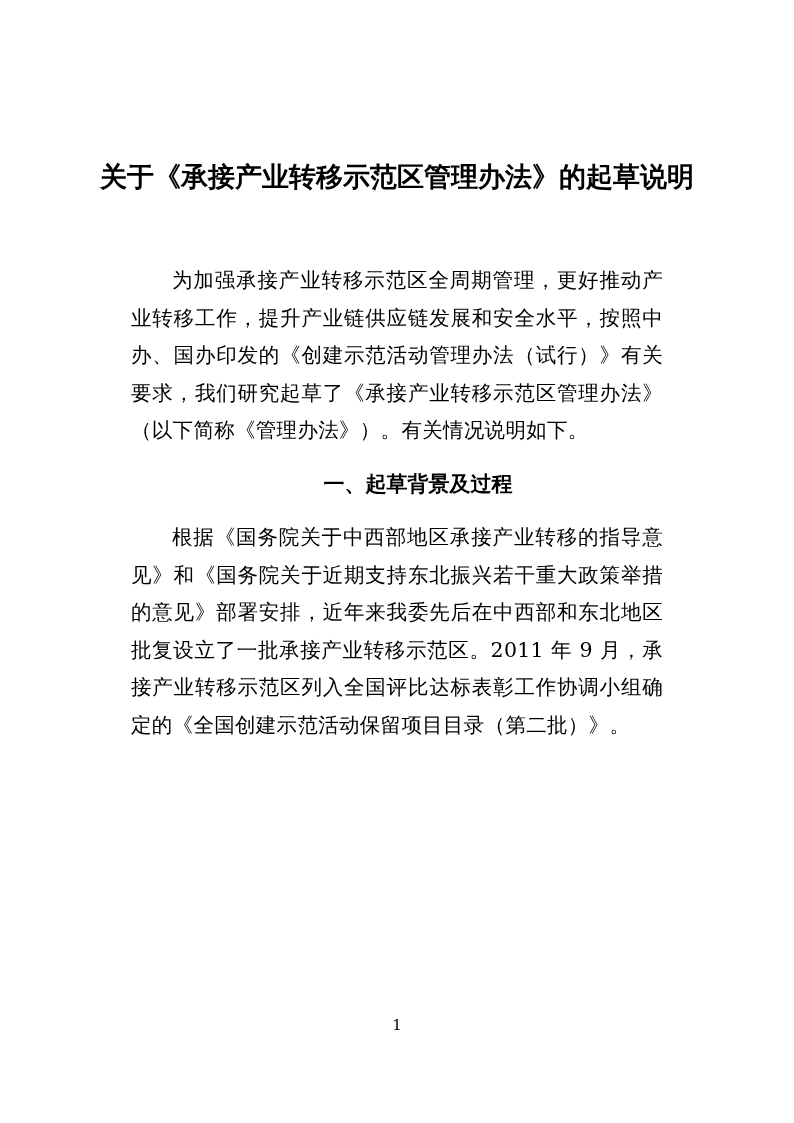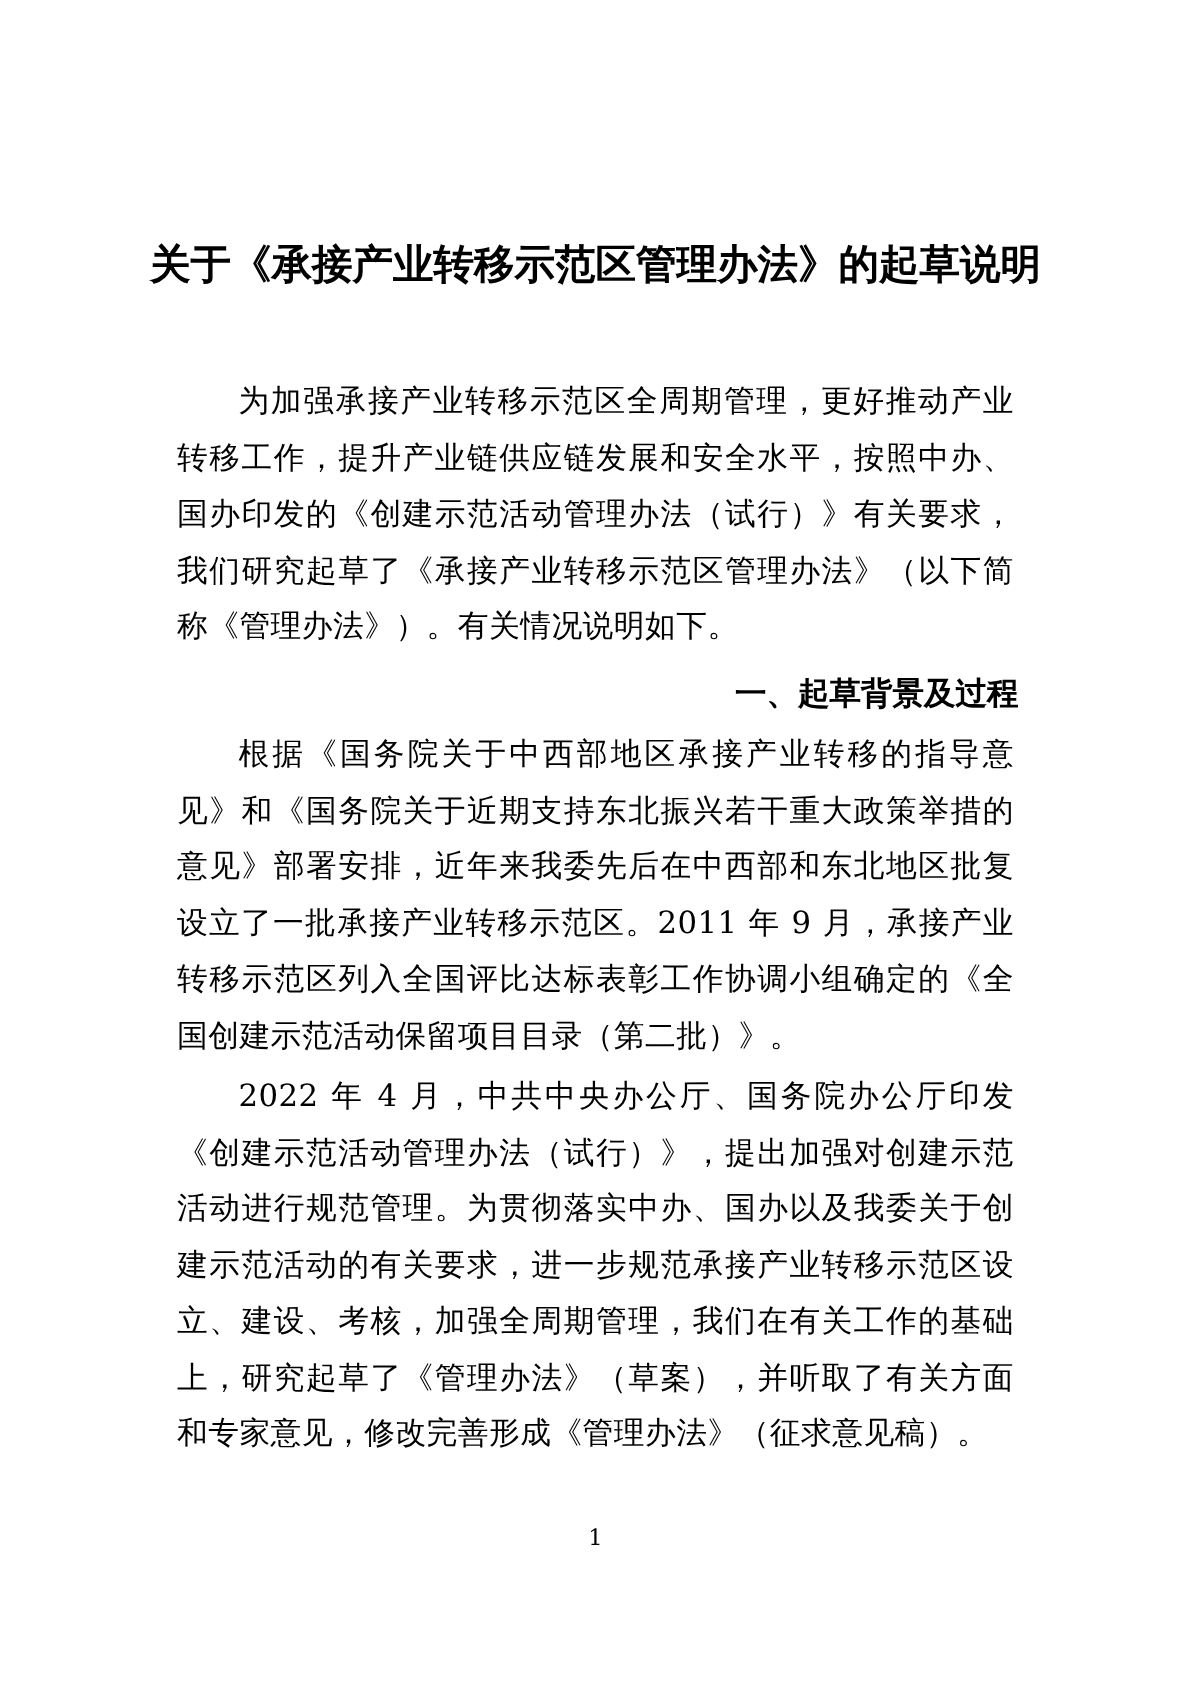--- a/index.html
+++ b/index.html
@@ -28,35 +28,35 @@
     font-weight: 700;
     font-family: "DejaVu Serif", "Liberation Serif", serif;
   }
   .doc-body {
     position: absolute;
     top: 246px;
     left: 115px;
     width: 564px;
   }
   .para {
-    margin: 3px;
+    margin: 16px;
     font-size: 20.5px;
     line-height: 37.5px;
     letter-spacing: 0.3px;
     text-align: justify;
     text-indent: 2em;
     color: #000000;
   }
   .heading {
     margin: 7px 0 0 0;
     font-size: 21px;
     line-height: 37.5px;
     font-weight: 700;
     text-indent: 2em;
-    text-align: right;
+    text-align: center;
     color: #000000;
     font-family: "DejaVu Sans", "Liberation Sans", sans-serif;
   }
   .page-number {
     position: absolute;
     top: 1014px;
     left: 0;
     width: 100%;
     text-align: center;
     font-size: 15px;
@@ -72,19 +72,18 @@
   <h1 class="doc-title">关于《承接产业转移示范区管理办法》的起草说明</h1>
 
   <div class="doc-body">
 
     <p class="para">为加强承接产业转移示范区全周期管理，更好推动产业转移工作，提升产业链供应链发展和安全水平，按照中办、国办印发的《创建示范活动管理办法（试行）》有关要求，我们研究起草了《承接产业转移示范区管理办法》（以下简称《管理办法》）。有关情况说明如下。</p>
 
     <h2 class="heading">一、起草背景及过程</h2>
 
     <p class="para">根据《国务院关于中西部地区承接产业转移的指导意见》和《国务院关于近期支持东北振兴若干重大政策举措的意见》部署安排，近年来我委先后在中西部和东北地区批复设立了一批承接产业转移示范区。2011 年 9 月，承接产业转移示范区列入全国评比达标表彰工作协调小组确定的《全国创建示范活动保留项目目录（第二批）》。</p>
 
-    <p class="para">2022 年 4 月，中共中央办公厅、国务院办公厅印发《创建示范活动管理办法（试行）》，提出加强对创建示范活动进行规范管理。为贯彻落实中办、国办以及我委关于创建示范活动的有关要求，进一步规范承接产业转移示范区设立、建设、考核，加强全周期管理，我们在有关工作的基础上，研究起草了《管理办法》（草案），并听取了有关方面和专家意见，修改完善形成《管理办法》（征求意见稿）。</p>
 
   </div>
 
   <div class="page-number">1</div>
 
 </div>
 
 </body></html>

